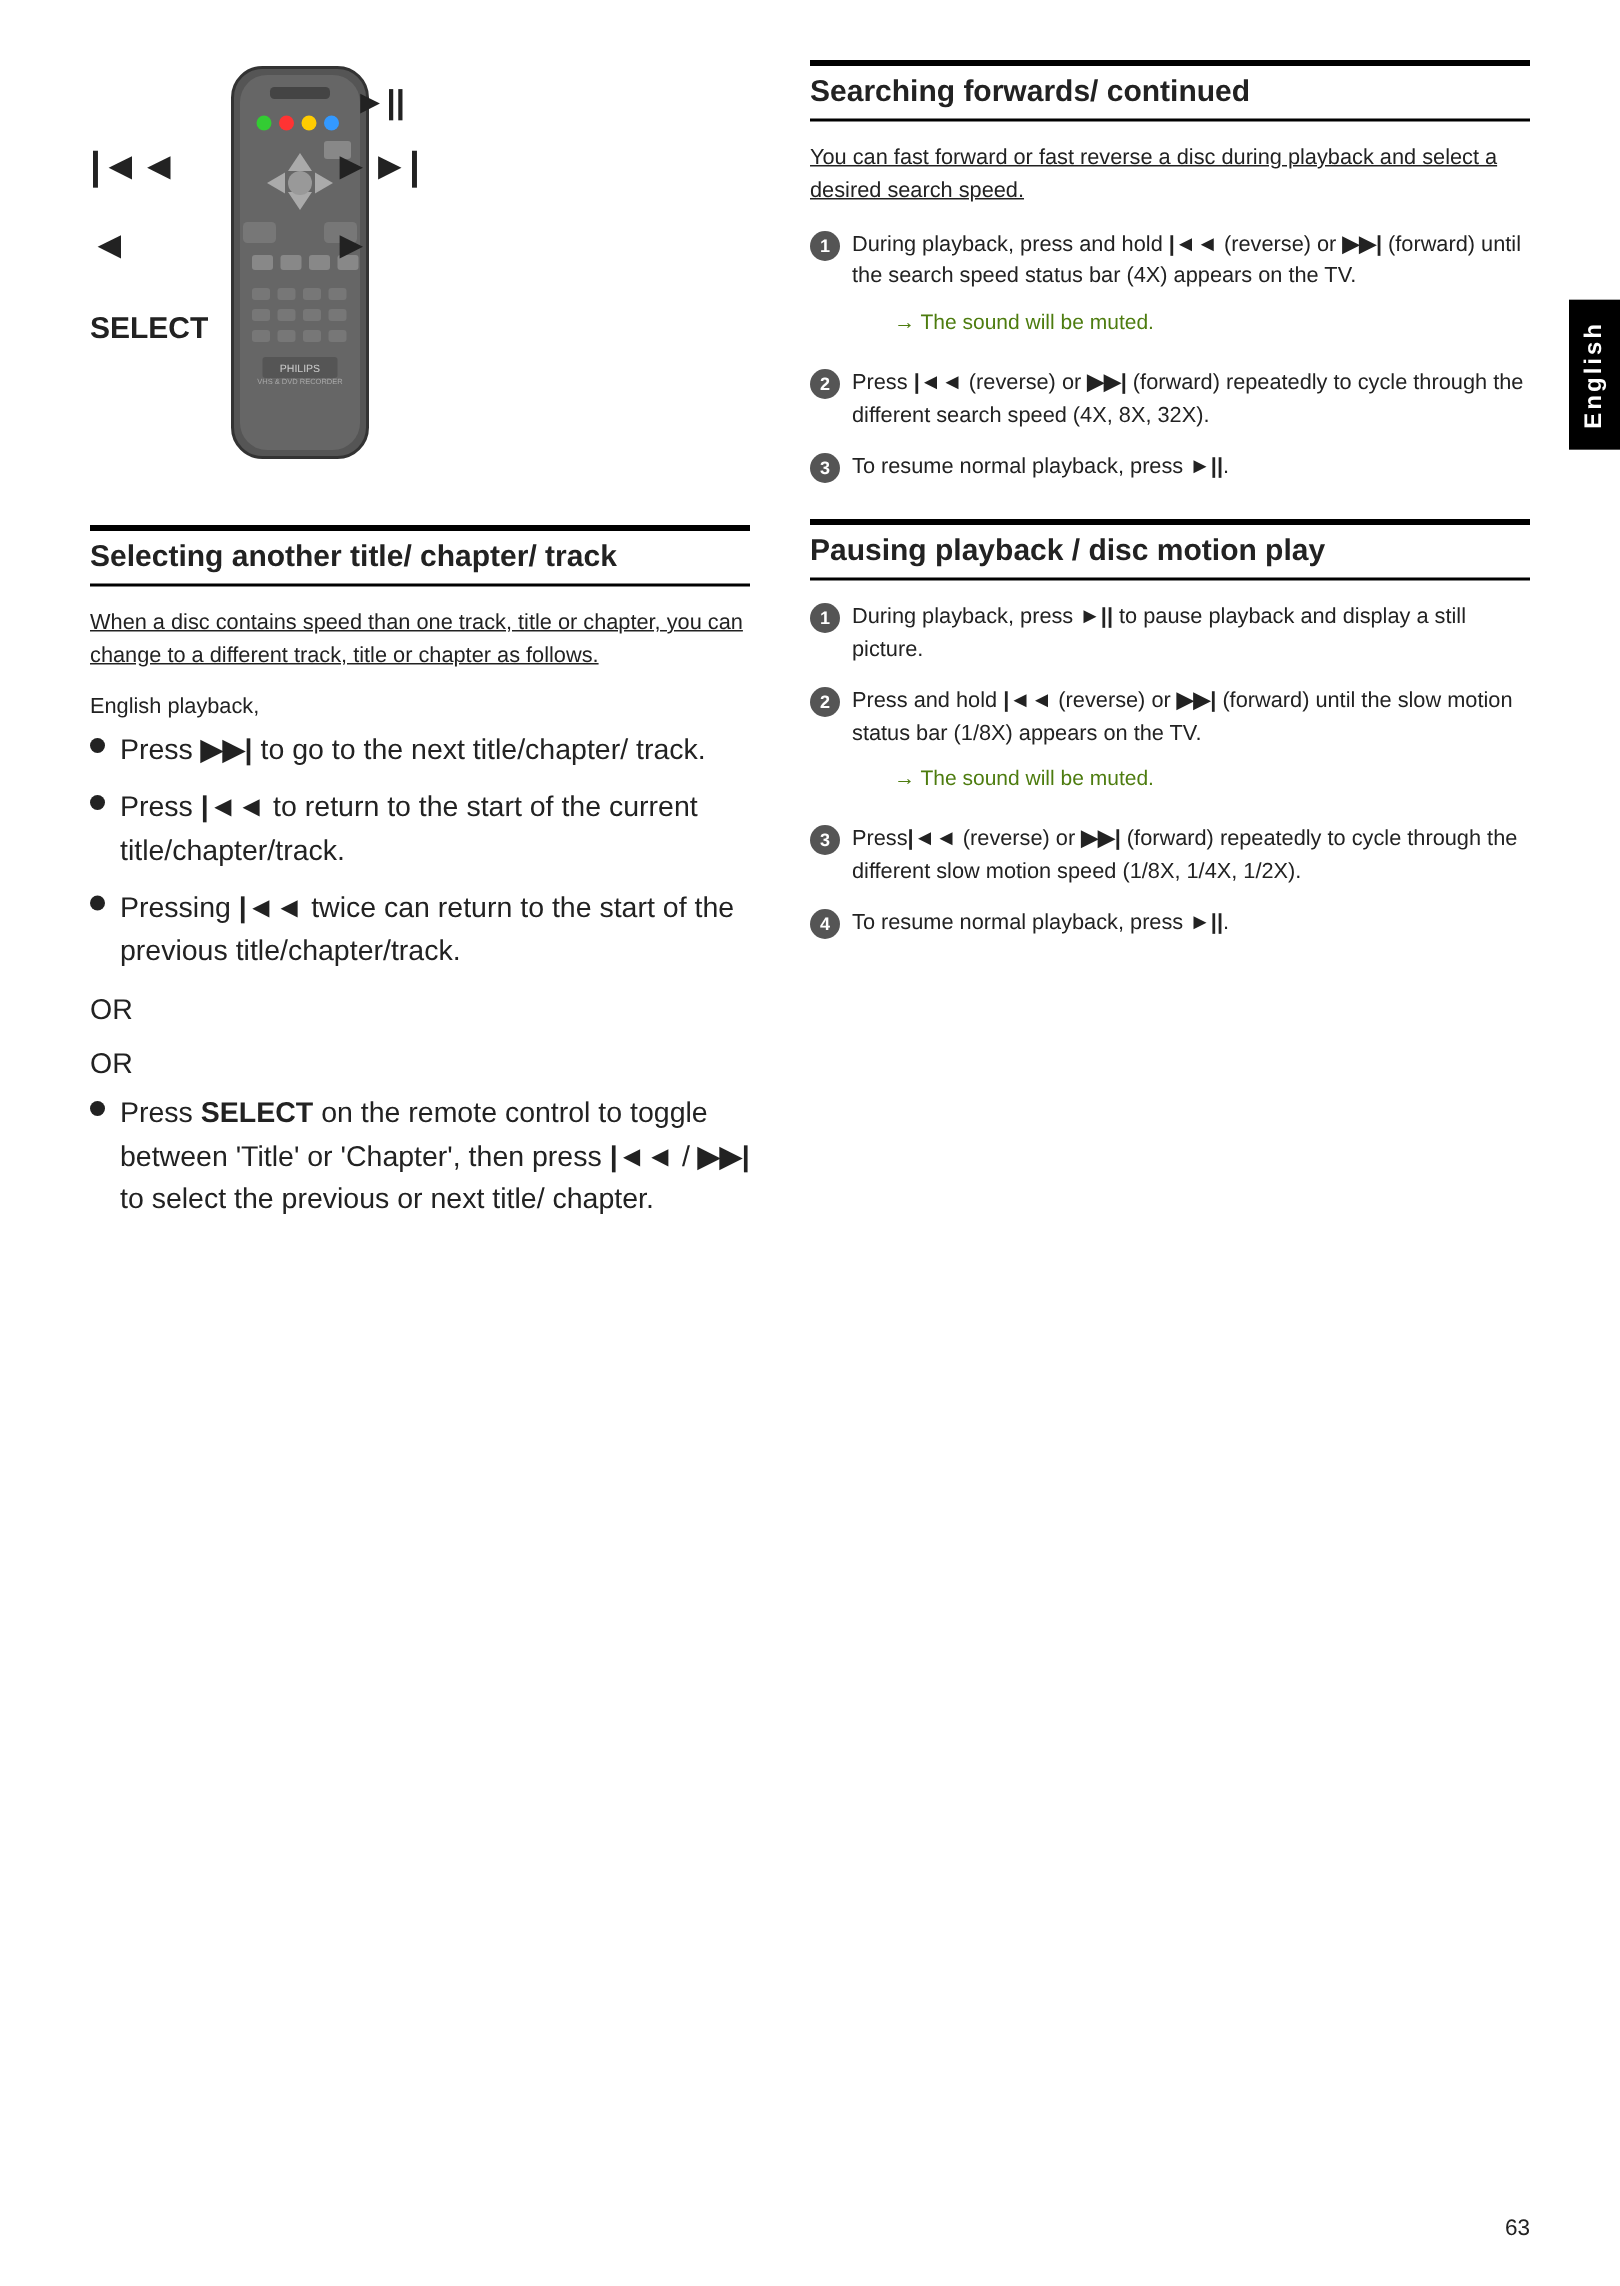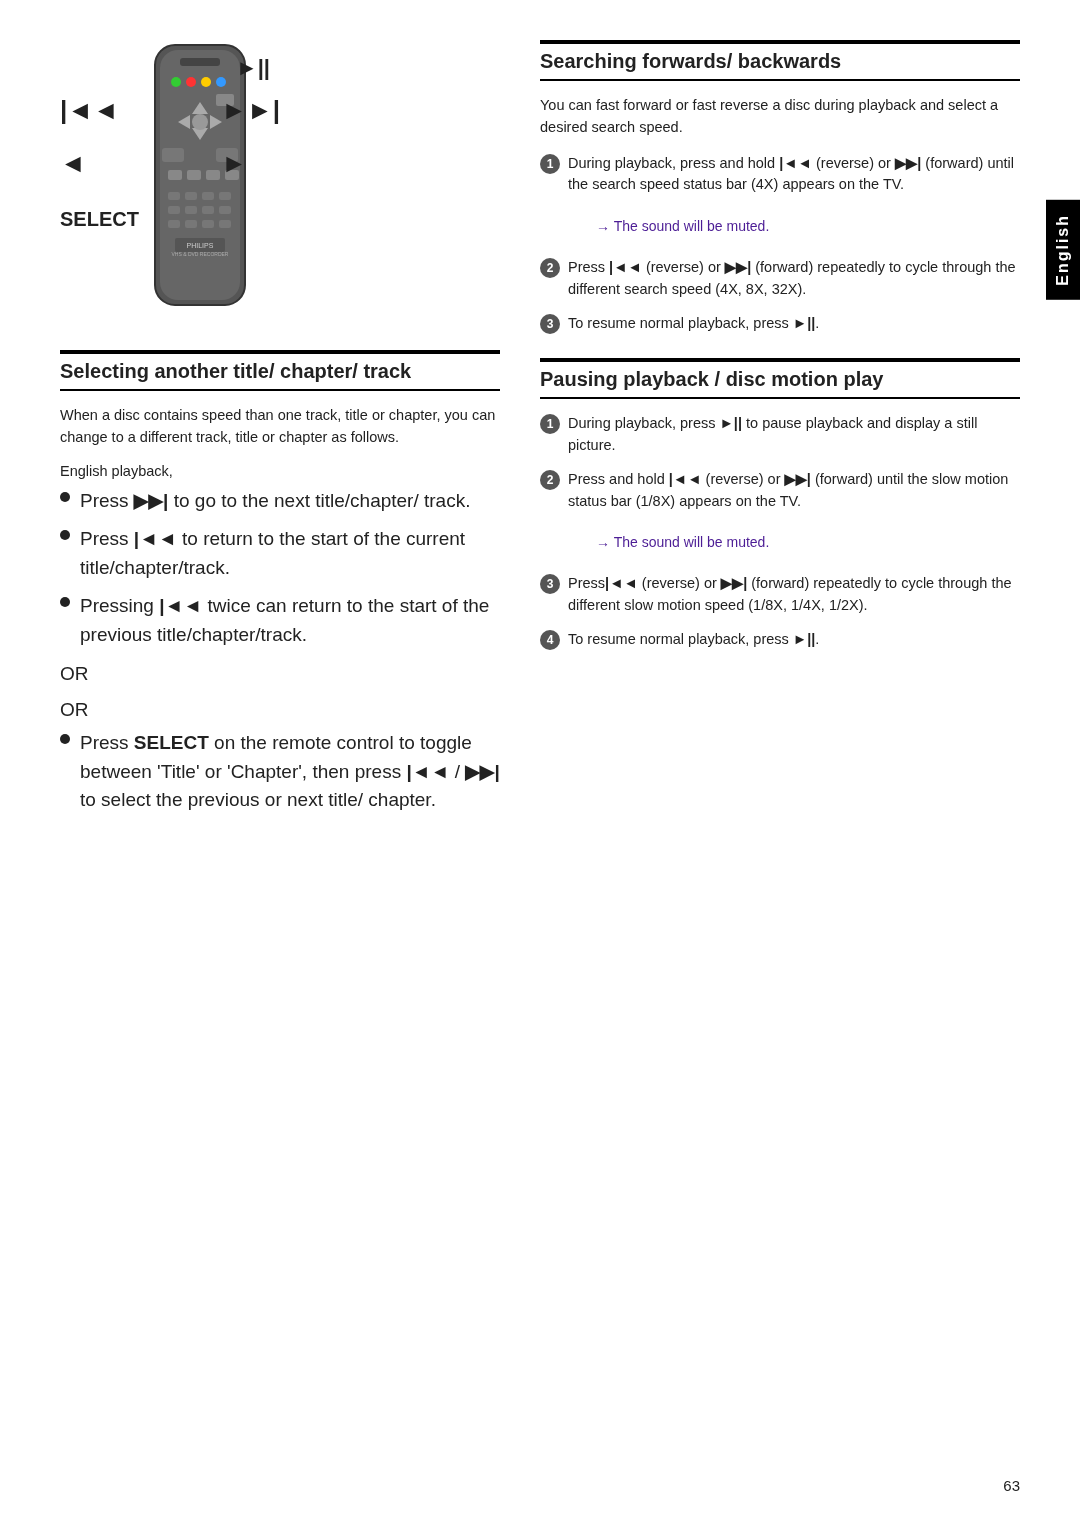--- a/index.html
+++ b/index.html
@@ -84,20 +84,21 @@
     }
     .section-header h2 {
       font-size: 20px;
       font-weight: 900;
     }
 
     .section-intro {
       font-size: 14.5px;
       line-height: 1.5;
       margin-bottom: 14px;
+      text-decoration: underline;
     }
 
     
     .bullet-list {
       list-style: none;
       padding: 0;
       margin: 0 0 10px 0;
     }
     .bullet-list li {
       display: flex;
@@ -144,23 +145,23 @@
       font-size: 12px;
       font-weight: bold;
       display: flex;
       align-items: center;
       justify-content: center;
       flex-shrink: 0;
       margin-top: 1px;
     }
     .arrow-note {
       font-size: 14px;
-      color: #4c1d95;
+      color: #4d7c0f;
       margin-left: 28px;
-      margin-top: 20px;
+      margin-top: 8px;
       margin-bottom: 8px;
     }
     .arrow-note::before {
       content: '→ ';
     }
 
     
     .page-number {
       position: absolute;
       bottom: 30px;
@@ -287,21 +288,21 @@
           <span class="bullet-dot"></span>
           <span>Press <strong>SELECT</strong> on the remote control to toggle between 'Title' or 'Chapter', then press <strong>|◄◄</strong> / <strong>▶▶|</strong> to select the previous or next title/ chapter.</span>
         </li>
       </ul>
 
     </div>
 
     <div class="right-col">
 
       <div class="section-header">
-        <h2>Searching forwards/ backwards</h2>
+        <h2>Searching forwards/ continued</h2>
       </div>
 
       <p class="section-intro">You can fast forward or fast reverse a disc during playback and select a desired search speed.</p>
 
       <ol class="numbered-list">
         <li>
           <span class="num-circle">1</span>
           <div>
             <span>During playback, press and hold <strong>|◄◄</strong> (reverse) or <strong>▶▶|</strong> (forward) until the search speed status bar (4X) appears on the TV.</span>
             <div class="arrow-note">The sound will be muted.</div>

